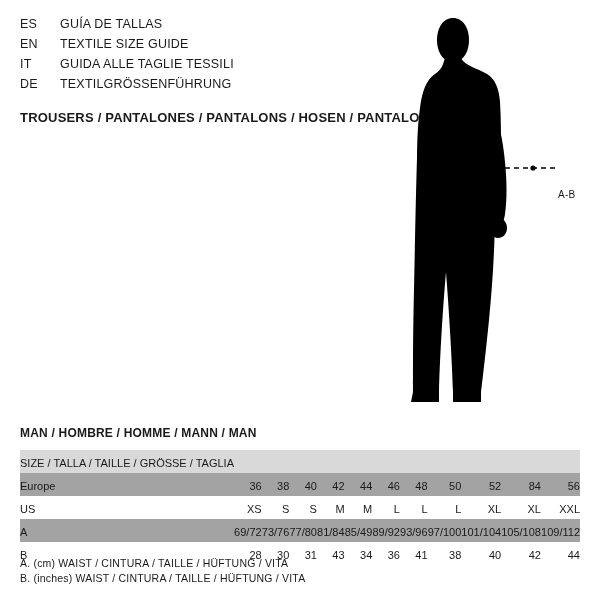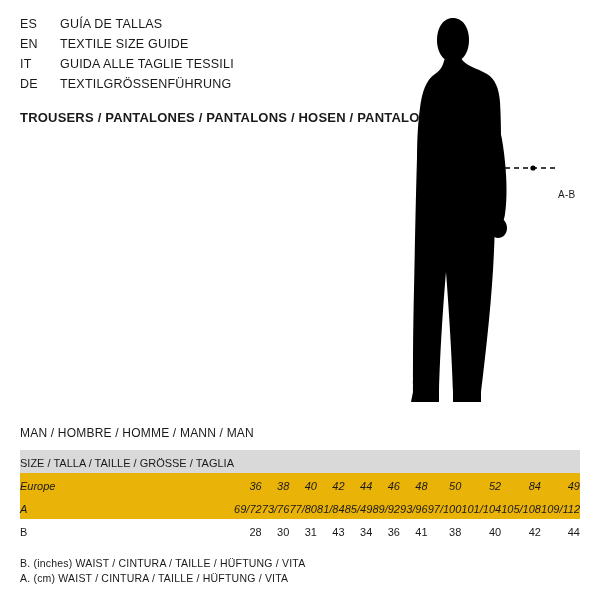--- a/index.html
+++ b/index.html
@@ -69,21 +69,21 @@
     letter-spacing: 0.3px;
     margin-top: 34px;
   }
 
   
   .table-title {
     position: absolute;
     left: 20px;
     top: 426px;
     font-size: 12px;
-    font-weight: normal;
+    font-weight: bold;
     letter-spacing: 0.2px;
   }
 
   table.size-table {
     position: absolute;
     left: 20px;
     top: 450px;
     width: 560px;
     border-collapse: collapse;
     font-size: 11px;
@@ -96,22 +96,21 @@
     margin-left: 16px;
   }
   table.size-table tr.header-row {
     background: #d9d9d9;
     font-weight: normal;
   }
   table.size-table tr.header-row td {
     font-size: 11px;
   }
   table.size-table tr.shaded td {
-    background: #eab308;
-    font-style: italic;
+    background: #a3a3a3;
   }
   td.label-col {
     width: 86px;
     padding-left: 2px;
   }
   td.val {
     width: 47px;
     text-align: right;
   }
 
@@ -207,21 +206,35 @@
       <td class="val">36</td>
       <td class="val">38</td>
       <td class="val">40</td>
       <td class="val">42</td>
       <td class="val">44</td>
       <td class="val">46</td>
       <td class="val">48</td>
       <td class="val">50</td>
       <td class="val">52</td>
       <td class="val">84</td>
-      <td class="val">49</td>
+      <td class="val">56</td>
+    </tr>
+    <tr>
+      <td class="label-col">US</td>
+      <td class="val">XS</td>
+      <td class="val">S</td>
+      <td class="val">S</td>
+      <td class="val">M</td>
+      <td class="val">M</td>
+      <td class="val">L</td>
+      <td class="val">L</td>
+      <td class="val">L</td>
+      <td class="val">XL</td>
+      <td class="val">XL</td>
+      <td class="val">XXL</td>
     </tr>
     <tr class="shaded">
       <td class="label-col">A</td>
       <td class="val">69/72</td>
       <td class="val">73/76</td>
       <td class="val">77/80</td>
       <td class="val">81/84</td>
       <td class="val">85/49</td>
       <td class="val">89/92</td>
       <td class="val">93/96</td>
@@ -241,17 +254,17 @@
       <td class="val">41</td>
       <td class="val">38</td>
       <td class="val">40</td>
       <td class="val">42</td>
       <td class="val">44</td>
     </tr>
   </tbody>
     </table>
 
   <div class="footnotes">
+    <div>A. (cm) WAIST / CINTURA / TAILLE / HÜFTUNG / VITA</div>
     <div>B. (inches) WAIST / CINTURA / TAILLE / HÜFTUNG / VITA</div>
-    <div>A. (cm) WAIST / CINTURA / TAILLE / HÜFTUNG / VITA</div>
   </div>
 
 </div>
 
 </body></html>

